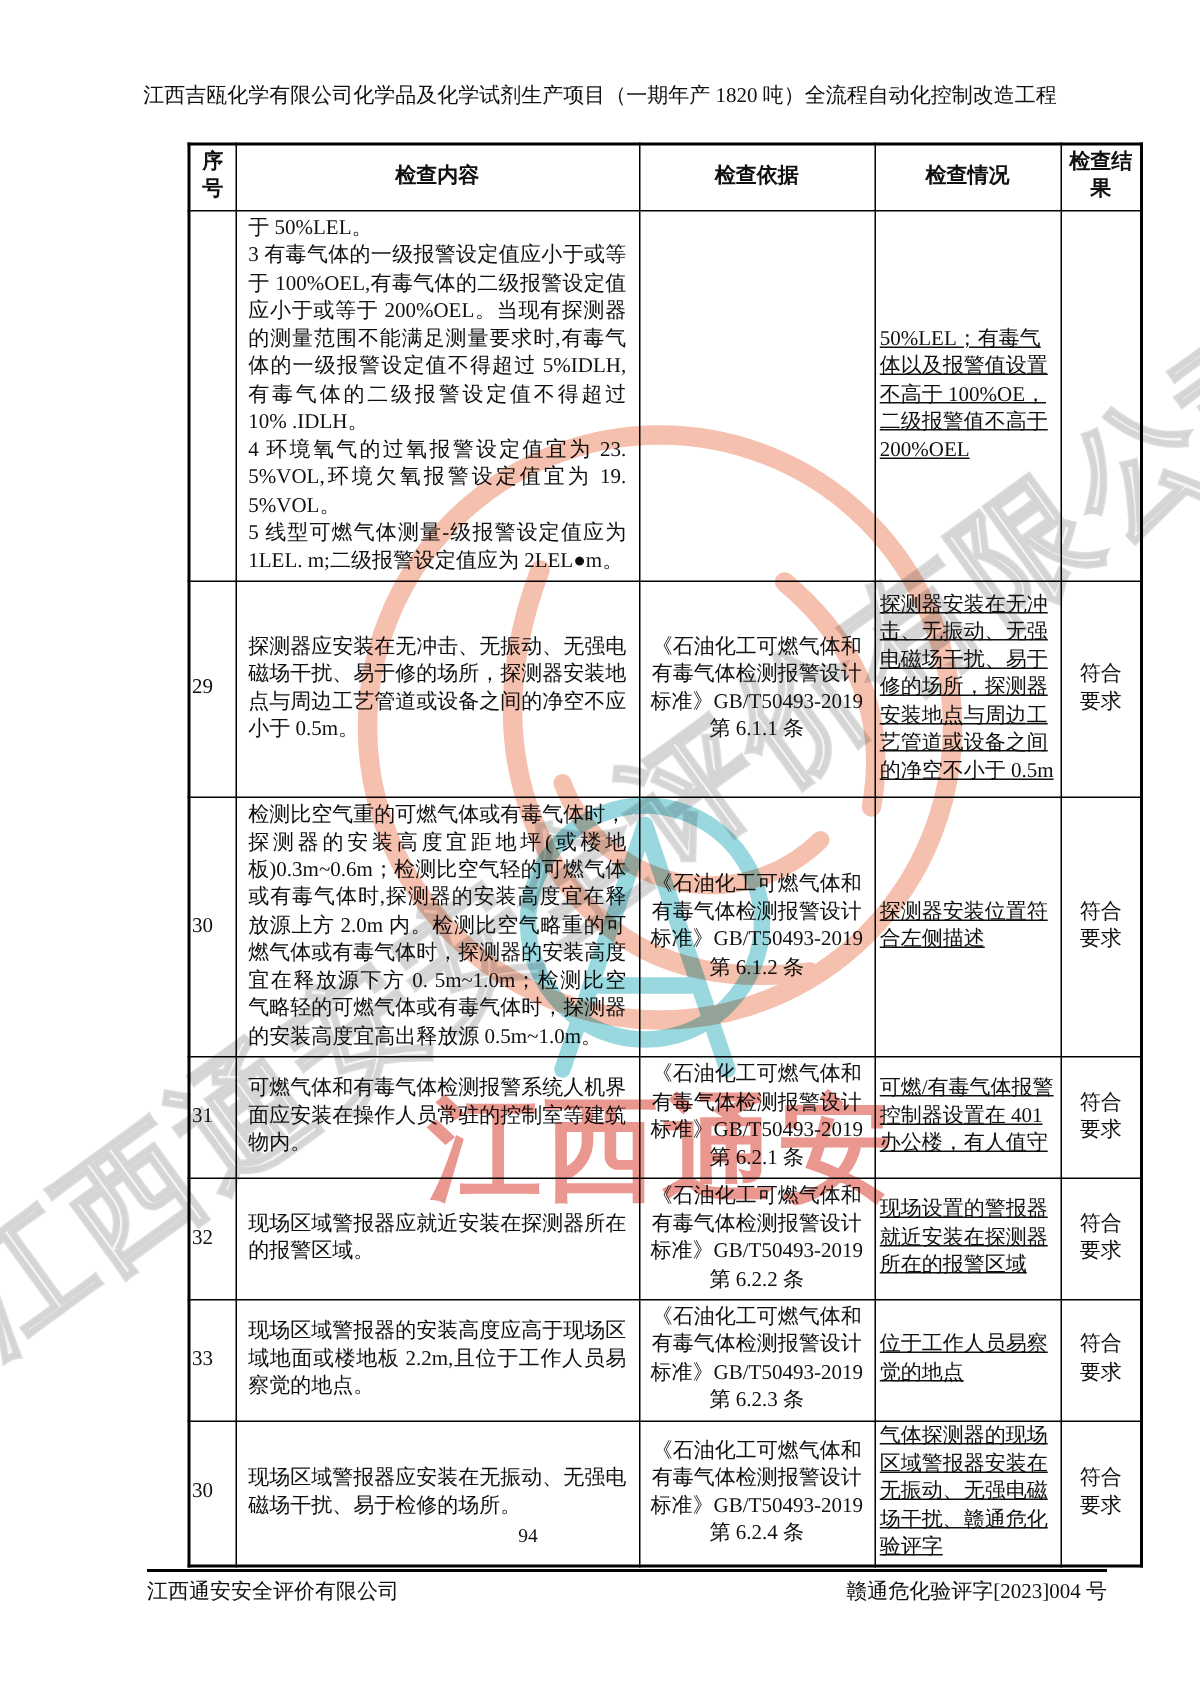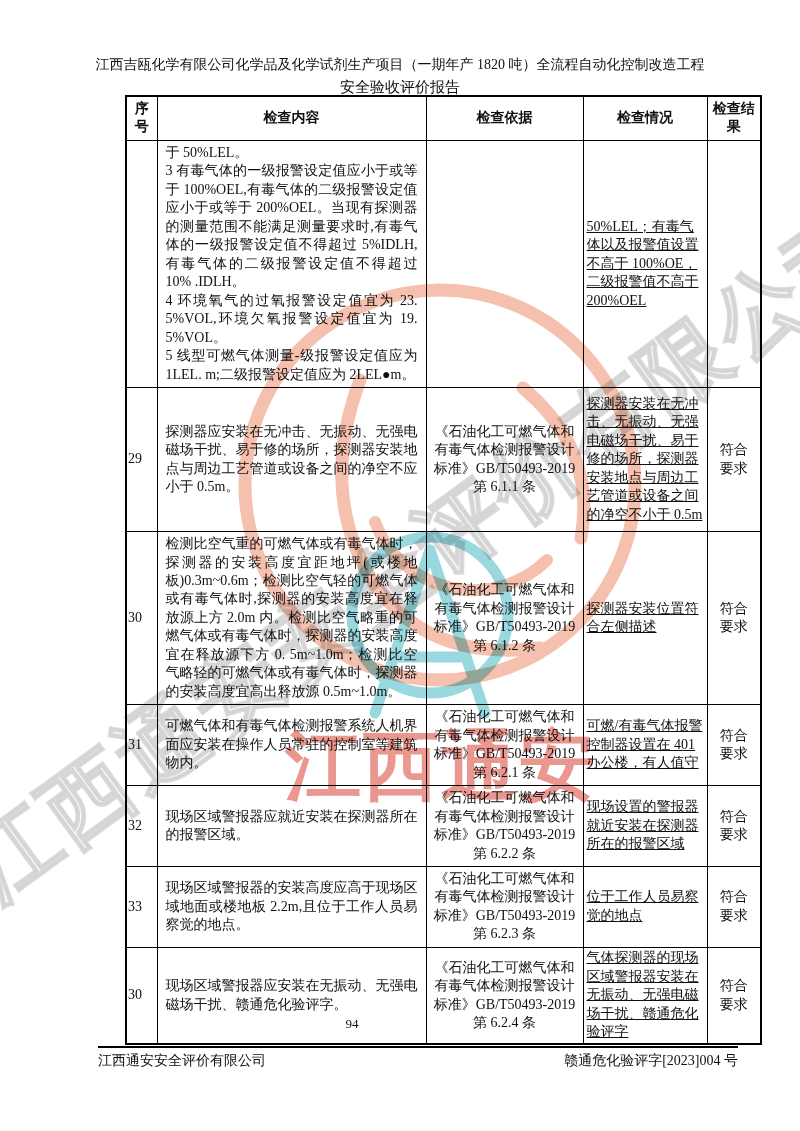--- a/index.html
+++ b/index.html
@@ -44,21 +44,20 @@
 </style>
 </head>
 <body>
 
 <div class="sheet">
 
   <div class="wm wm-diagonal">江西通安安全评价有限公司</div>
 
   <div class="doc-title">
     <div class="t1">江西吉瓯化学有限公司化学品及化学试剂生产项目（一期年产 1820 吨）全流程自动化控制改造工程</div>
-    <div class="t2">安全验收评价报告</div>
   </div>
 
   <table class="doc-table">
     <colgroup>
       <col style="width:31px">
         <col style="width:269px">
         <col style="width:157px">
       <col style="width:124px">
         <col style="width:54px">
     </colgroup>
@@ -112,21 +111,21 @@
     </tr>
         <tr style="height: 70px;">
       <td class="c-seq">33</td>
       <td class="c-content">现场区域警报器的安装高度应高于现场区域地面或楼地板 2.2m,且位于工作人员易察觉的地点。</td>
       <td class="c-basis">《石油化工可燃气体和有毒气体检测报警设计标准》GB/T50493-2019 第 6.2.3 条</td>
       <td class="c-situation">位于工作人员易察觉的地点</td>
       <td class="c-result">符合要求</td>
     </tr>
         <tr style="height: 97px;">
       <td class="c-seq">30</td>
-      <td class="c-content">现场区域警报器应安装在无振动、无强电磁场干扰、赣通危化验评字。</td>
+      <td class="c-content">现场区域警报器应安装在无振动、无强电磁场干扰、易于检修的场所。</td>
       <td class="c-basis">《石油化工可燃气体和有毒气体检测报警设计标准》GB/T50493-2019 第 6.2.4 条</td>
       <td class="c-situation">气体探测器的现场区域警报器安装在无振动、无强电磁场干扰、赣通危化验评字</td>
       <td class="c-result">符合要求</td>
     </tr>
       </tbody>
   </table>
 
   <svg class="wm wm-stamp" width="430" height="430" viewBox="0 0 430 430">
     <circle cx="215" cy="215" r="195" fill="none" stroke="#e86a3c" stroke-width="13"></circle>
     <path d="M 135 110 Q 92 225 150 315 Q 205 392 315 378" fill="none" stroke="#e86a3c" stroke-width="13" stroke-linecap="round"></path>

